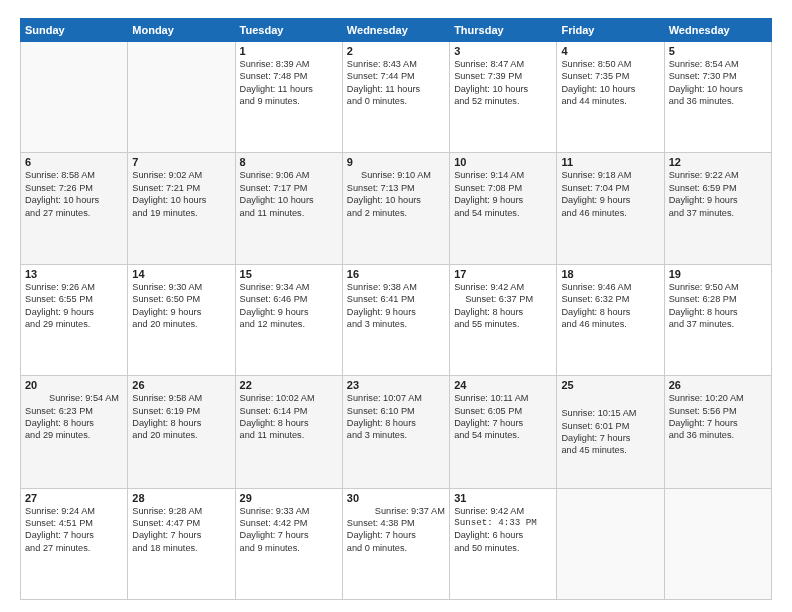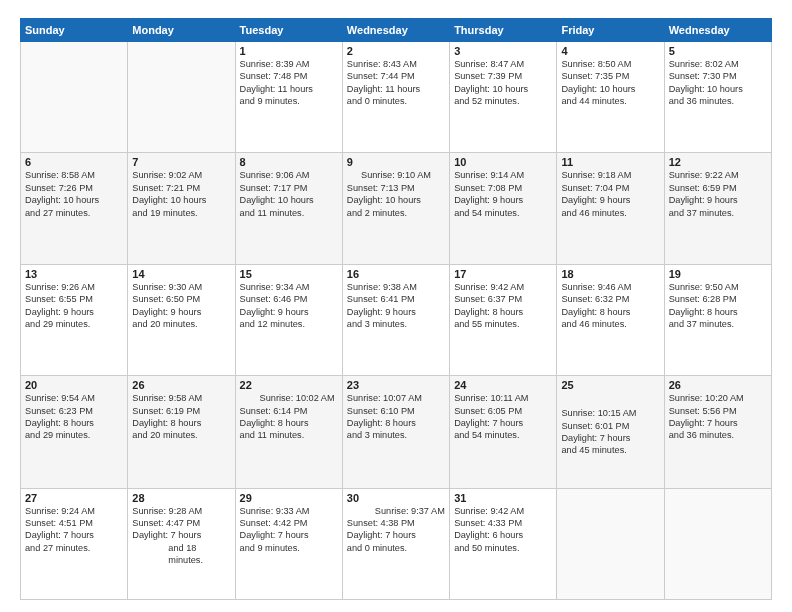--- a/index.html
+++ b/index.html
@@ -141,21 +141,21 @@
           </td>
           <td>
             <span class="day-num">4</span>
             <span style="display: block; line-height: 1.35;">Sunrise: 8:50 AM</span>
             <span style="display: block; line-height: 1.35;">Sunset: 7:35 PM</span>
             <span style="display: block; line-height: 1.35;">Daylight: 10 hours</span>
             <span style="display: block; line-height: 1.35;">and 44 minutes.</span>
           </td>
           <td>
             <span class="day-num">5</span>
-            <span style="display: block; line-height: 1.35;">Sunrise: 8:02 AM</span>
+            <span style="display: block; line-height: 1.35;">Sunrise: 8:54 AM</span>
             <span style="display: block; line-height: 1.35;">Sunset: 7:30 PM</span>
             <span style="display: block; line-height: 1.35;">Daylight: 10 hours</span>
             <span style="display: block; line-height: 1.35;">and 36 minutes.</span>
           </td>
         </tr>
         <tr>
           <td>
             <span class="day-num">6</span>
             <span style="display: block; line-height: 1.35;">Sunrise: 8:58 AM</span>
             <span style="display: block; line-height: 1.35;">Sunset: 7:26 PM</span>
@@ -230,21 +230,21 @@
           <td>
             <span class="day-num">16</span>
             <span style="display: block; line-height: 1.35;">Sunrise: 9:38 AM</span>
             <span style="display: block; line-height: 1.35;">Sunset: 6:41 PM</span>
             <span style="display: block; line-height: 1.35;">Daylight: 9 hours</span>
             <span style="display: block; line-height: 1.35;">and 3 minutes.</span>
           </td>
           <td>
             <span class="day-num">17</span>
             <span style="display: block; line-height: 1.35;">Sunrise: 9:42 AM</span>
-            <span style="display: block; line-height: 1.35;">Sunset: 6:37 PM</span>
+            <span style="display: block; line-height: 1.35; margin-left: 11px;">Sunset: 6:37 PM</span>
             <span style="display: block; line-height: 1.35;">Daylight: 8 hours</span>
             <span style="display: block; line-height: 1.35;">and 55 minutes.</span>
           </td>
           <td>
             <span class="day-num">18</span>
             <span style="display: block; line-height: 1.35;">Sunrise: 9:46 AM</span>
             <span style="display: block; line-height: 1.35;">Sunset: 6:32 PM</span>
             <span style="display: block; line-height: 1.35;">Daylight: 8 hours</span>
             <span style="display: block; line-height: 1.35;">and 46 minutes.</span>
           </td>
@@ -252,35 +252,35 @@
             <span class="day-num">19</span>
             <span style="display: block; line-height: 1.35;">Sunrise: 9:50 AM</span>
             <span style="display: block; line-height: 1.35;">Sunset: 6:28 PM</span>
             <span style="display: block; line-height: 1.35;">Daylight: 8 hours</span>
             <span style="display: block; line-height: 1.35;">and 37 minutes.</span>
           </td>
         </tr>
         <tr>
           <td>
             <span class="day-num">20</span>
-            <span style="display: block; line-height: 1.35;">Sunrise: 9:54 AM</span>
+            <span style="display: block; line-height: 1.35; margin-left: 24px;">Sunrise: 9:54 AM</span>
             <span style="display: block; line-height: 1.35;">Sunset: 6:23 PM</span>
             <span style="display: block; line-height: 1.35;">Daylight: 8 hours</span>
             <span style="display: block; line-height: 1.35;">and 29 minutes.</span>
           </td>
           <td>
             <span class="day-num">26</span>
             <span style="display: block; line-height: 1.35;">Sunrise: 9:58 AM</span>
             <span style="display: block; line-height: 1.35;">Sunset: 6:19 PM</span>
             <span style="display: block; line-height: 1.35;">Daylight: 8 hours</span>
             <span style="display: block; line-height: 1.35;">and 20 minutes.</span>
           </td>
           <td>
             <span class="day-num">22</span>
-            <span style="display: block; line-height: 1.35; margin-left: 20px;">Sunrise: 10:02 AM</span>
+            <span style="display: block; line-height: 1.35;">Sunrise: 10:02 AM</span>
             <span style="display: block; line-height: 1.35;">Sunset: 6:14 PM</span>
             <span style="display: block; line-height: 1.35;">Daylight: 8 hours</span>
             <span style="display: block; line-height: 1.35;">and 11 minutes.</span>
           </td>
           <td>
             <span class="day-num">23</span>
             <span style="display: block; line-height: 1.35;">Sunrise: 10:07 AM</span>
             <span style="display: block; line-height: 1.35;">Sunset: 6:10 PM</span>
             <span style="display: block; line-height: 1.35;">Daylight: 8 hours</span>
             <span style="display: block; line-height: 1.35;">and 3 minutes.</span>
@@ -313,40 +313,40 @@
             <span style="display: block; line-height: 1.35;">Sunrise: 9:24 AM</span>
             <span style="display: block; line-height: 1.35;">Sunset: 4:51 PM</span>
             <span style="display: block; line-height: 1.35;">Daylight: 7 hours</span>
             <span style="display: block; line-height: 1.35;">and 27 minutes.</span>
           </td>
           <td>
             <span class="day-num">28</span>
             <span style="display: block; line-height: 1.35;">Sunrise: 9:28 AM</span>
             <span style="display: block; line-height: 1.35;">Sunset: 4:47 PM</span>
             <span style="display: block; line-height: 1.35;">Daylight: 7 hours</span>
-            <span style="display: block; line-height: 1.35; margin-left: 36px;">and 18 minutes.</span>
+            <span style="display: block; line-height: 1.35;">and 18 minutes.</span>
           </td>
           <td>
             <span class="day-num">29</span>
             <span style="display: block; line-height: 1.35;">Sunrise: 9:33 AM</span>
             <span style="display: block; line-height: 1.35;">Sunset: 4:42 PM</span>
             <span style="display: block; line-height: 1.35;">Daylight: 7 hours</span>
             <span style="display: block; line-height: 1.35;">and 9 minutes.</span>
           </td>
           <td>
             <span class="day-num">30</span>
             <span style="display: block; line-height: 1.35; padding-left: 28px;">Sunrise: 9:37 AM</span>
             <span style="display: block; line-height: 1.35;">Sunset: 4:38 PM</span>
             <span style="display: block; line-height: 1.35;">Daylight: 7 hours</span>
             <span style="display: block; line-height: 1.35;">and 0 minutes.</span>
           </td>
           <td>
             <span class="day-num">31</span>
             <span style="display: block; line-height: 1.35;">Sunrise: 9:42 AM</span>
-            <span style="display: block; line-height: 1.35;">Sunset: 4:33 PM</span>
+            <span style="display: block; line-height: 1.35; font-family: Liberation Mono, monospace;">Sunset: 4:33 PM</span>
             <span style="display: block; line-height: 1.35;">Daylight: 6 hours</span>
             <span style="display: block; line-height: 1.35;">and 50 minutes.</span>
           </td>
           <td class="empty-cell"></td>
           <td class="empty-cell"></td>
         </tr>
       </tbody>
   </table>
 </div>
 

